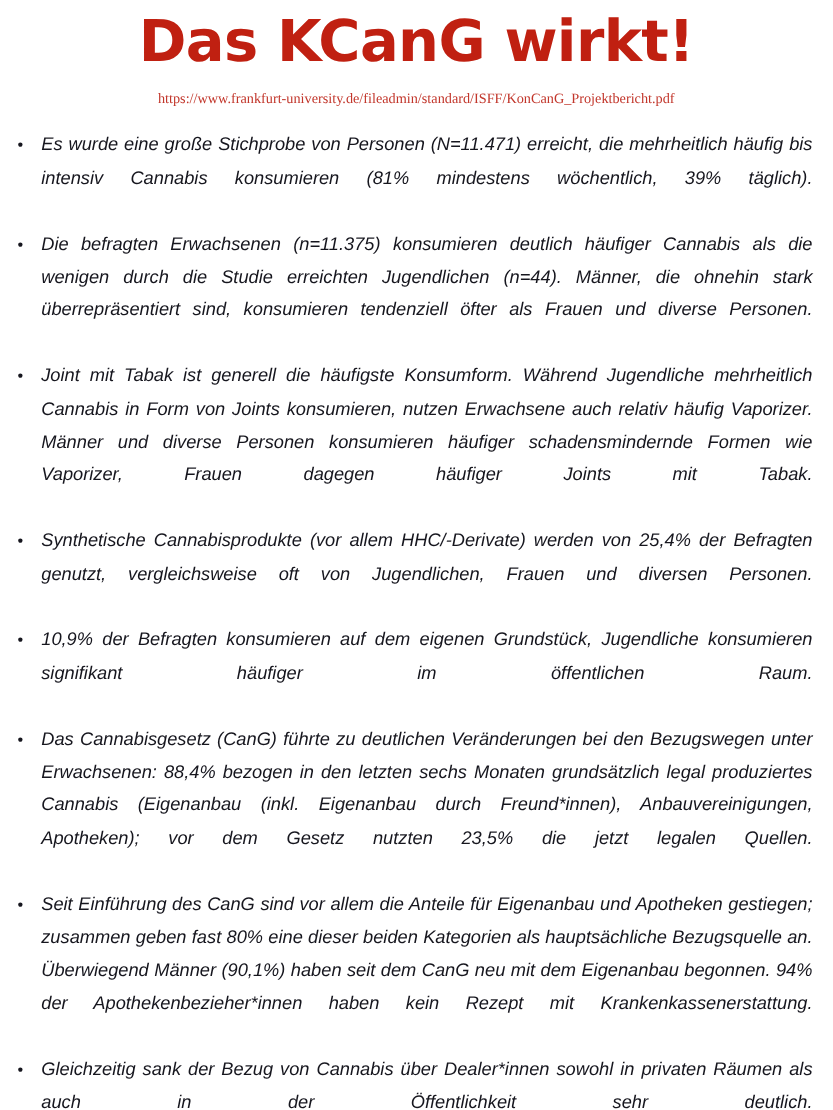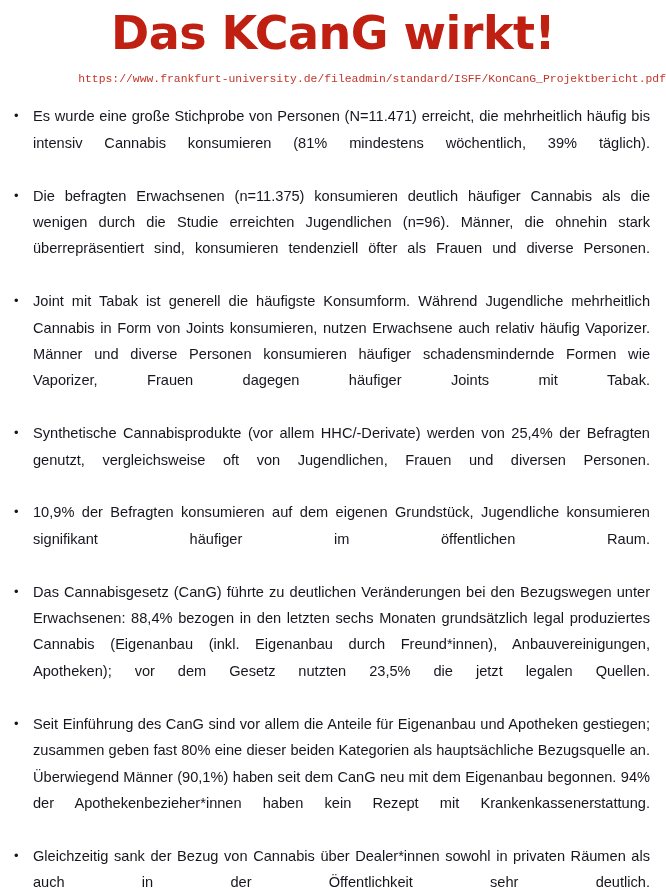--- a/index.html
+++ b/index.html
@@ -32,22 +32,22 @@
     line-height: 1.08;
     letter-spacing: -0.5px;
     color: #C02011;
     margin: 0;
     padding: 9px 0 0 0;
     white-space: nowrap;
   }
 
   
   .source-url {
-    text-align: right;
-    font-family: Liberation Mono, monospace;
+    text-align: center;
+    font-family: Liberation Serif, serif;
     font-size: 11.4px;
     line-height: 1.2;
     color: #C2362B;
     margin: 0;
     padding: 14px 0 0 0;
     word-break: break-all;
     white-space: nowrap;
   }
 
   
@@ -76,20 +76,21 @@
     top: 0;
     width: 12px;
     line-height: 26.4px;
     font-size: 13px;
     color: #16161E;
     text-align: left;
     user-select: none;
   }
   .bullet-item .btext {
     display: block;
+    font-style: italic;
   }
   
   .bullet-item .btext::after {
     content: "";
     display: inline-block;
     width: 100%;
   }
 </style>
 </head>
 <body>
@@ -102,21 +103,21 @@
 
   <ul class="bullet-list">
 
     <li class="bullet-item">
       <span class="marker">•</span>
       <span class="btext">Es wurde eine große Stichprobe von Personen (N=11.471) erreicht, die mehrheit­lich häufig bis intensiv Cannabis konsumieren (81% mindestens wöchentlich, 39% täglich).</span>
     </li>
 
     <li class="bullet-item">
       <span class="marker">•</span>
-      <span class="btext">Die befragten Erwachsenen (n=11.375) konsumieren deutlich häufiger Cannabis als die wenigen durch die Studie erreichten Jugendlichen (n=96). Männer, die oh­nehin stark überrepräsentiert sind, konsumieren tendenziell öfter als Frauen und diverse Personen.</span>
+      <span class="btext">Die befragten Erwachsenen (n=11.375) konsumieren deutlich häufiger Cannabis als die wenigen durch die Studie erreichten Jugendlichen (n=44). Männer, die oh­nehin stark überrepräsentiert sind, konsumieren tendenziell öfter als Frauen und diverse Personen.</span>
     </li>
 
     <li class="bullet-item">
       <span class="marker">•</span>
       <span class="btext">Joint mit Tabak ist generell die häufigste Konsumform. Während Jugendliche mehr­heitlich Cannabis in Form von Joints konsumieren, nutzen Erwachsene auch rela­tiv häufig Vaporizer. Männer und diverse Personen konsumieren häufiger scha­densmindernde Formen wie Vaporizer, Frauen dagegen häufiger Joints mit Tabak.</span>
     </li>
 
     <li class="bullet-item">
       <span class="marker">•</span>
       <span class="btext">Synthetische Cannabisprodukte (vor allem HHC/-Derivate) werden von 25,4% der Befragten genutzt, vergleichsweise oft von Jugendlichen, Frauen und diversen Per­sonen.</span>

